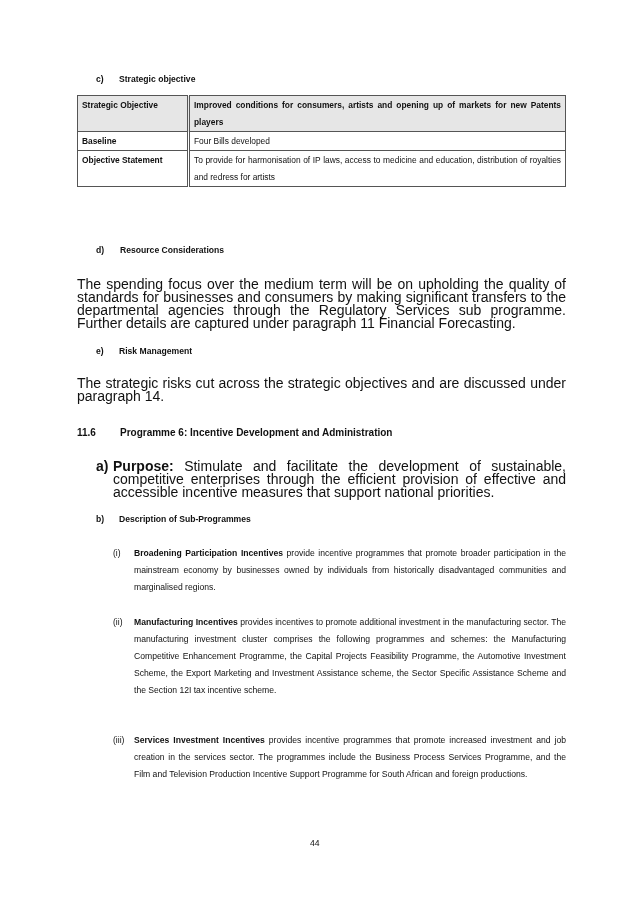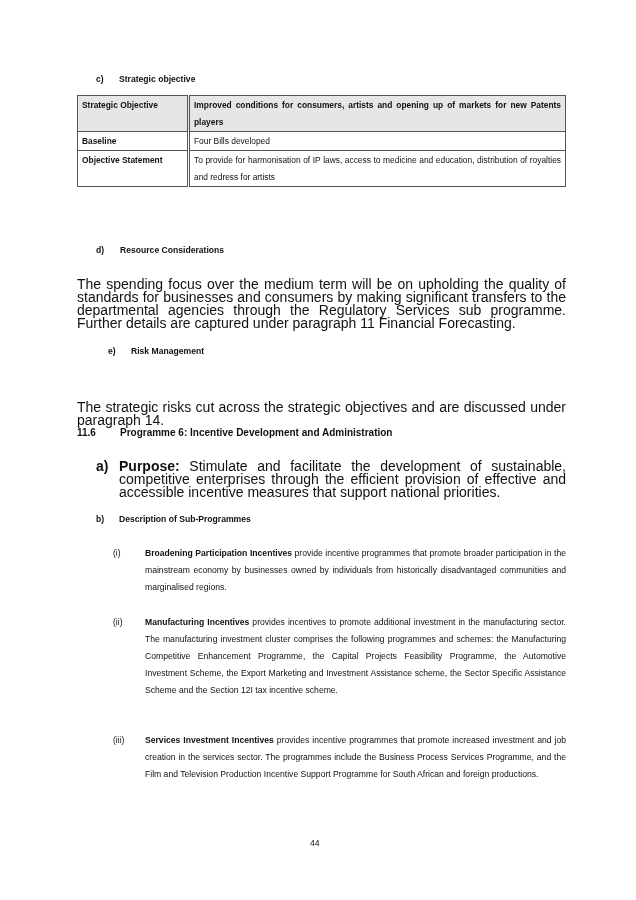--- a/index.html
+++ b/index.html
@@ -17,21 +17,21 @@
                 border-collapse: collapse; font-size: 8.4px; }
     table.obj td { border: 1px solid #555; vertical-align: top; padding: 1px 4px 0 4px;
                    line-height: 17px; }
     table.obj td.k { width: 101px; font-weight: bold; text-align: justify; text-align-last: left; }
     table.obj td.v { text-align: justify; text-align-last: left; border-left: 3px double #555; margin-top: 47px; }
     table.obj tr.head td { background: #e6e6e6; }
     table.obj tr.head td.v { font-weight: bold; }
 
     .list-item { position: absolute; left: 113px; width: 453px; font-size: 8.6px; line-height: 17px; }
     .list-item .roman { position: absolute; left: 0; top: 0; }
-    .list-item .body { margin-left: 32px; text-align: justify; text-align-last: left; }
+    .list-item .body { margin-left: 21px; text-align: justify; text-align-last: left; }
     .bold { font-weight: bold; }
     .pagenum { font-size: 8.6px; margin-top: 9px; }
   </style>
 </head>
 <body>
 
 <div class="page">
 
   <div class="abs h-sub" style="left:96px; top:74px;">
     <span class="lbl">c)</span><span>Strategic objective</span>
@@ -52,32 +52,32 @@
       <td class="v">To provide for harmonisation of IP laws, access to medicine and education, distribution of royalties and redress for artists</td>
     </tr>
   </tbody>
     </table>
 
   <div class="abs h-sub" style="left:96px; top:245px;">
     <span class="lbl" style="width:24px;">d)</span><span>Resource Considerations</span>
   </div>
   <div class="abs para" style="left:77px; top:278px; width:489px;">The spending focus over the medium term will be on upholding the quality of standards for businesses and consumers by making significant transfers to the departmental agencies through the Regulatory Services sub programme. Further details are captured under paragraph 11 Financial Forecasting.</div>
 
-  <div class="abs h-sub" style="left:108px; top:346px;">
+  <div class="abs h-sub" style="left:96px; top:346px;">
     <span class="lbl">e)</span><span>Risk Management</span>
   </div>
-  <div class="abs para" style="left:77px; top:377px; width:489px;margin-top:24px;">The strategic risks cut across the strategic objectives and are discussed under paragraph 14.</div>
+  <div class="abs para" style="left:77px; top:377px; width:489px;">The strategic risks cut across the strategic objectives and are discussed under paragraph 14.</div>
 
   <div class="abs h-main" style="left:77px; top:427px;">
     <span class="num">11.6</span><span>Programme 6: Incentive Development and Administration</span>
   </div>
 
   <div class="abs para" style="left:96px; top:460px; width:470px;">
     <span class="abs bold" style="left:0; top:0;">a)</span>
-    <div style="margin-left:23px; text-align:justify; text-align-last:left;">
+    <div style="margin-left:17px; text-align:justify; text-align-last:left;">
       <span class="bold">Purpose:</span><span> Stimulate and facilitate the development of sustainable, competitive enterprises through the efficient provision of effective and accessible incentive measures that support national priorities.</span>
     </div>
   </div>
 
   <div class="abs h-sub" style="left:96px; top:514px;">
     <span class="lbl">b)</span><span>Description of Sub-Programmes</span>
   </div>
 
   <div class="list-item" style="top:545px;">
     <span class="roman">(i)</span>

